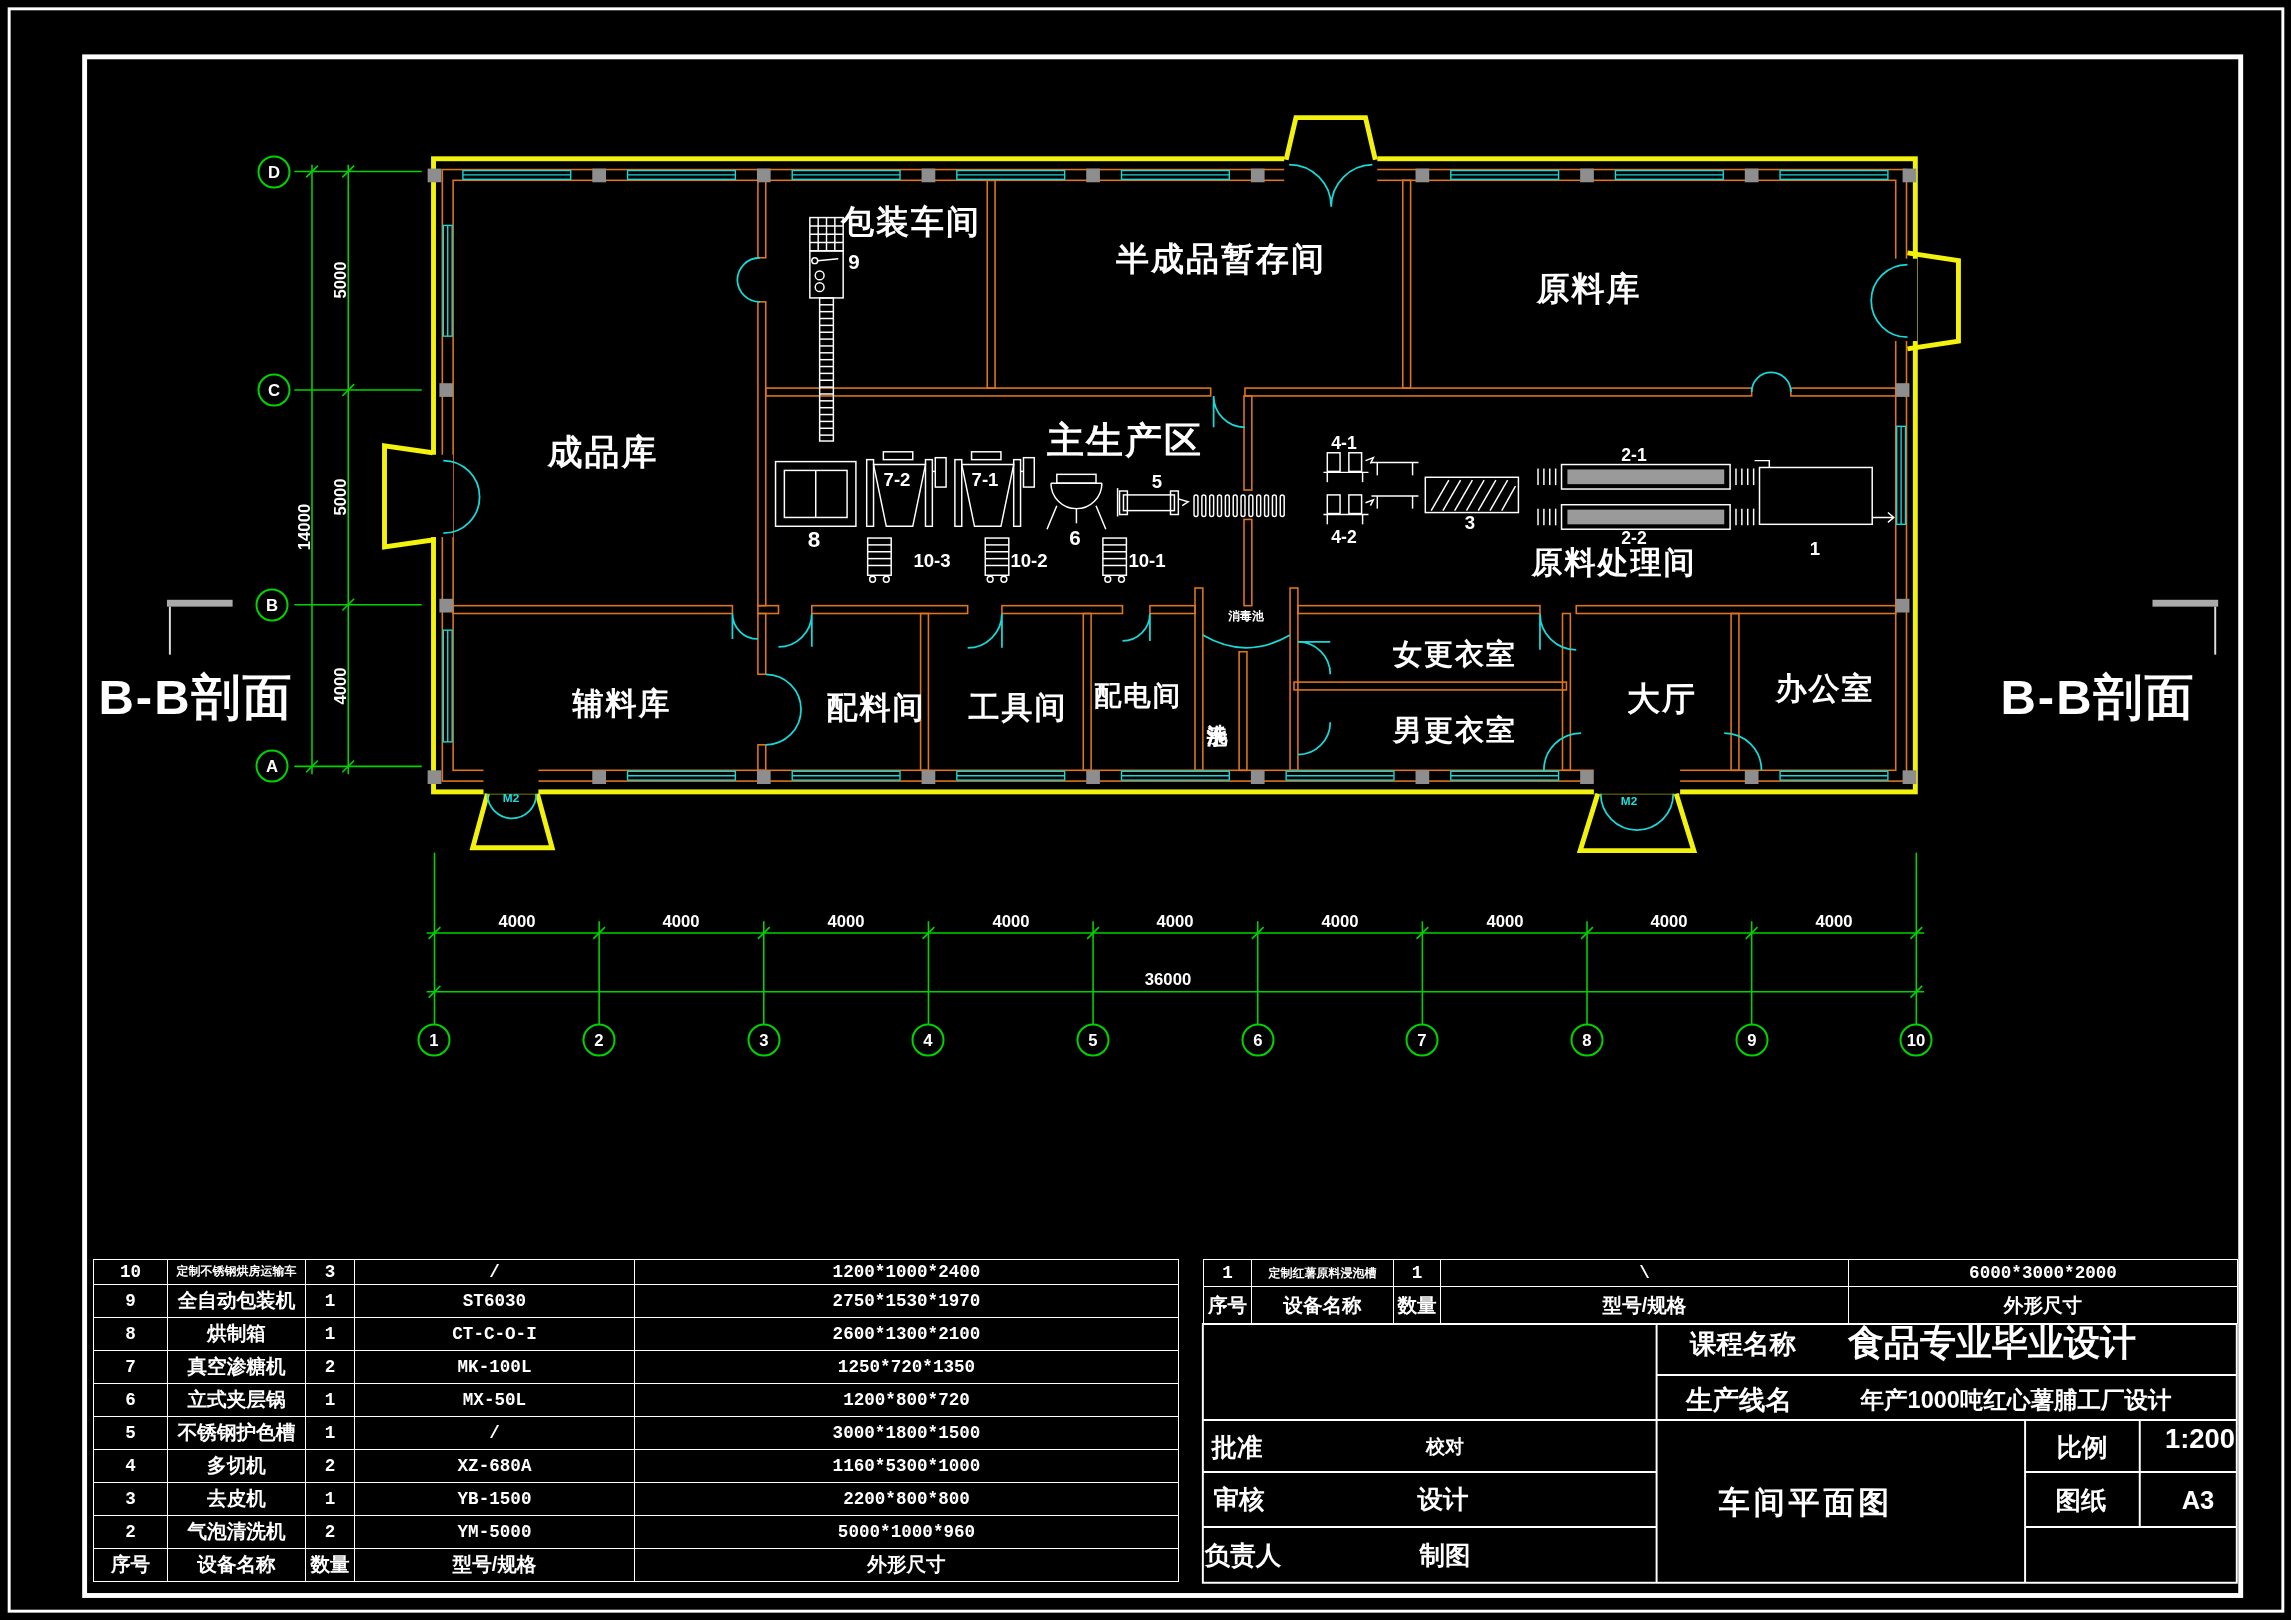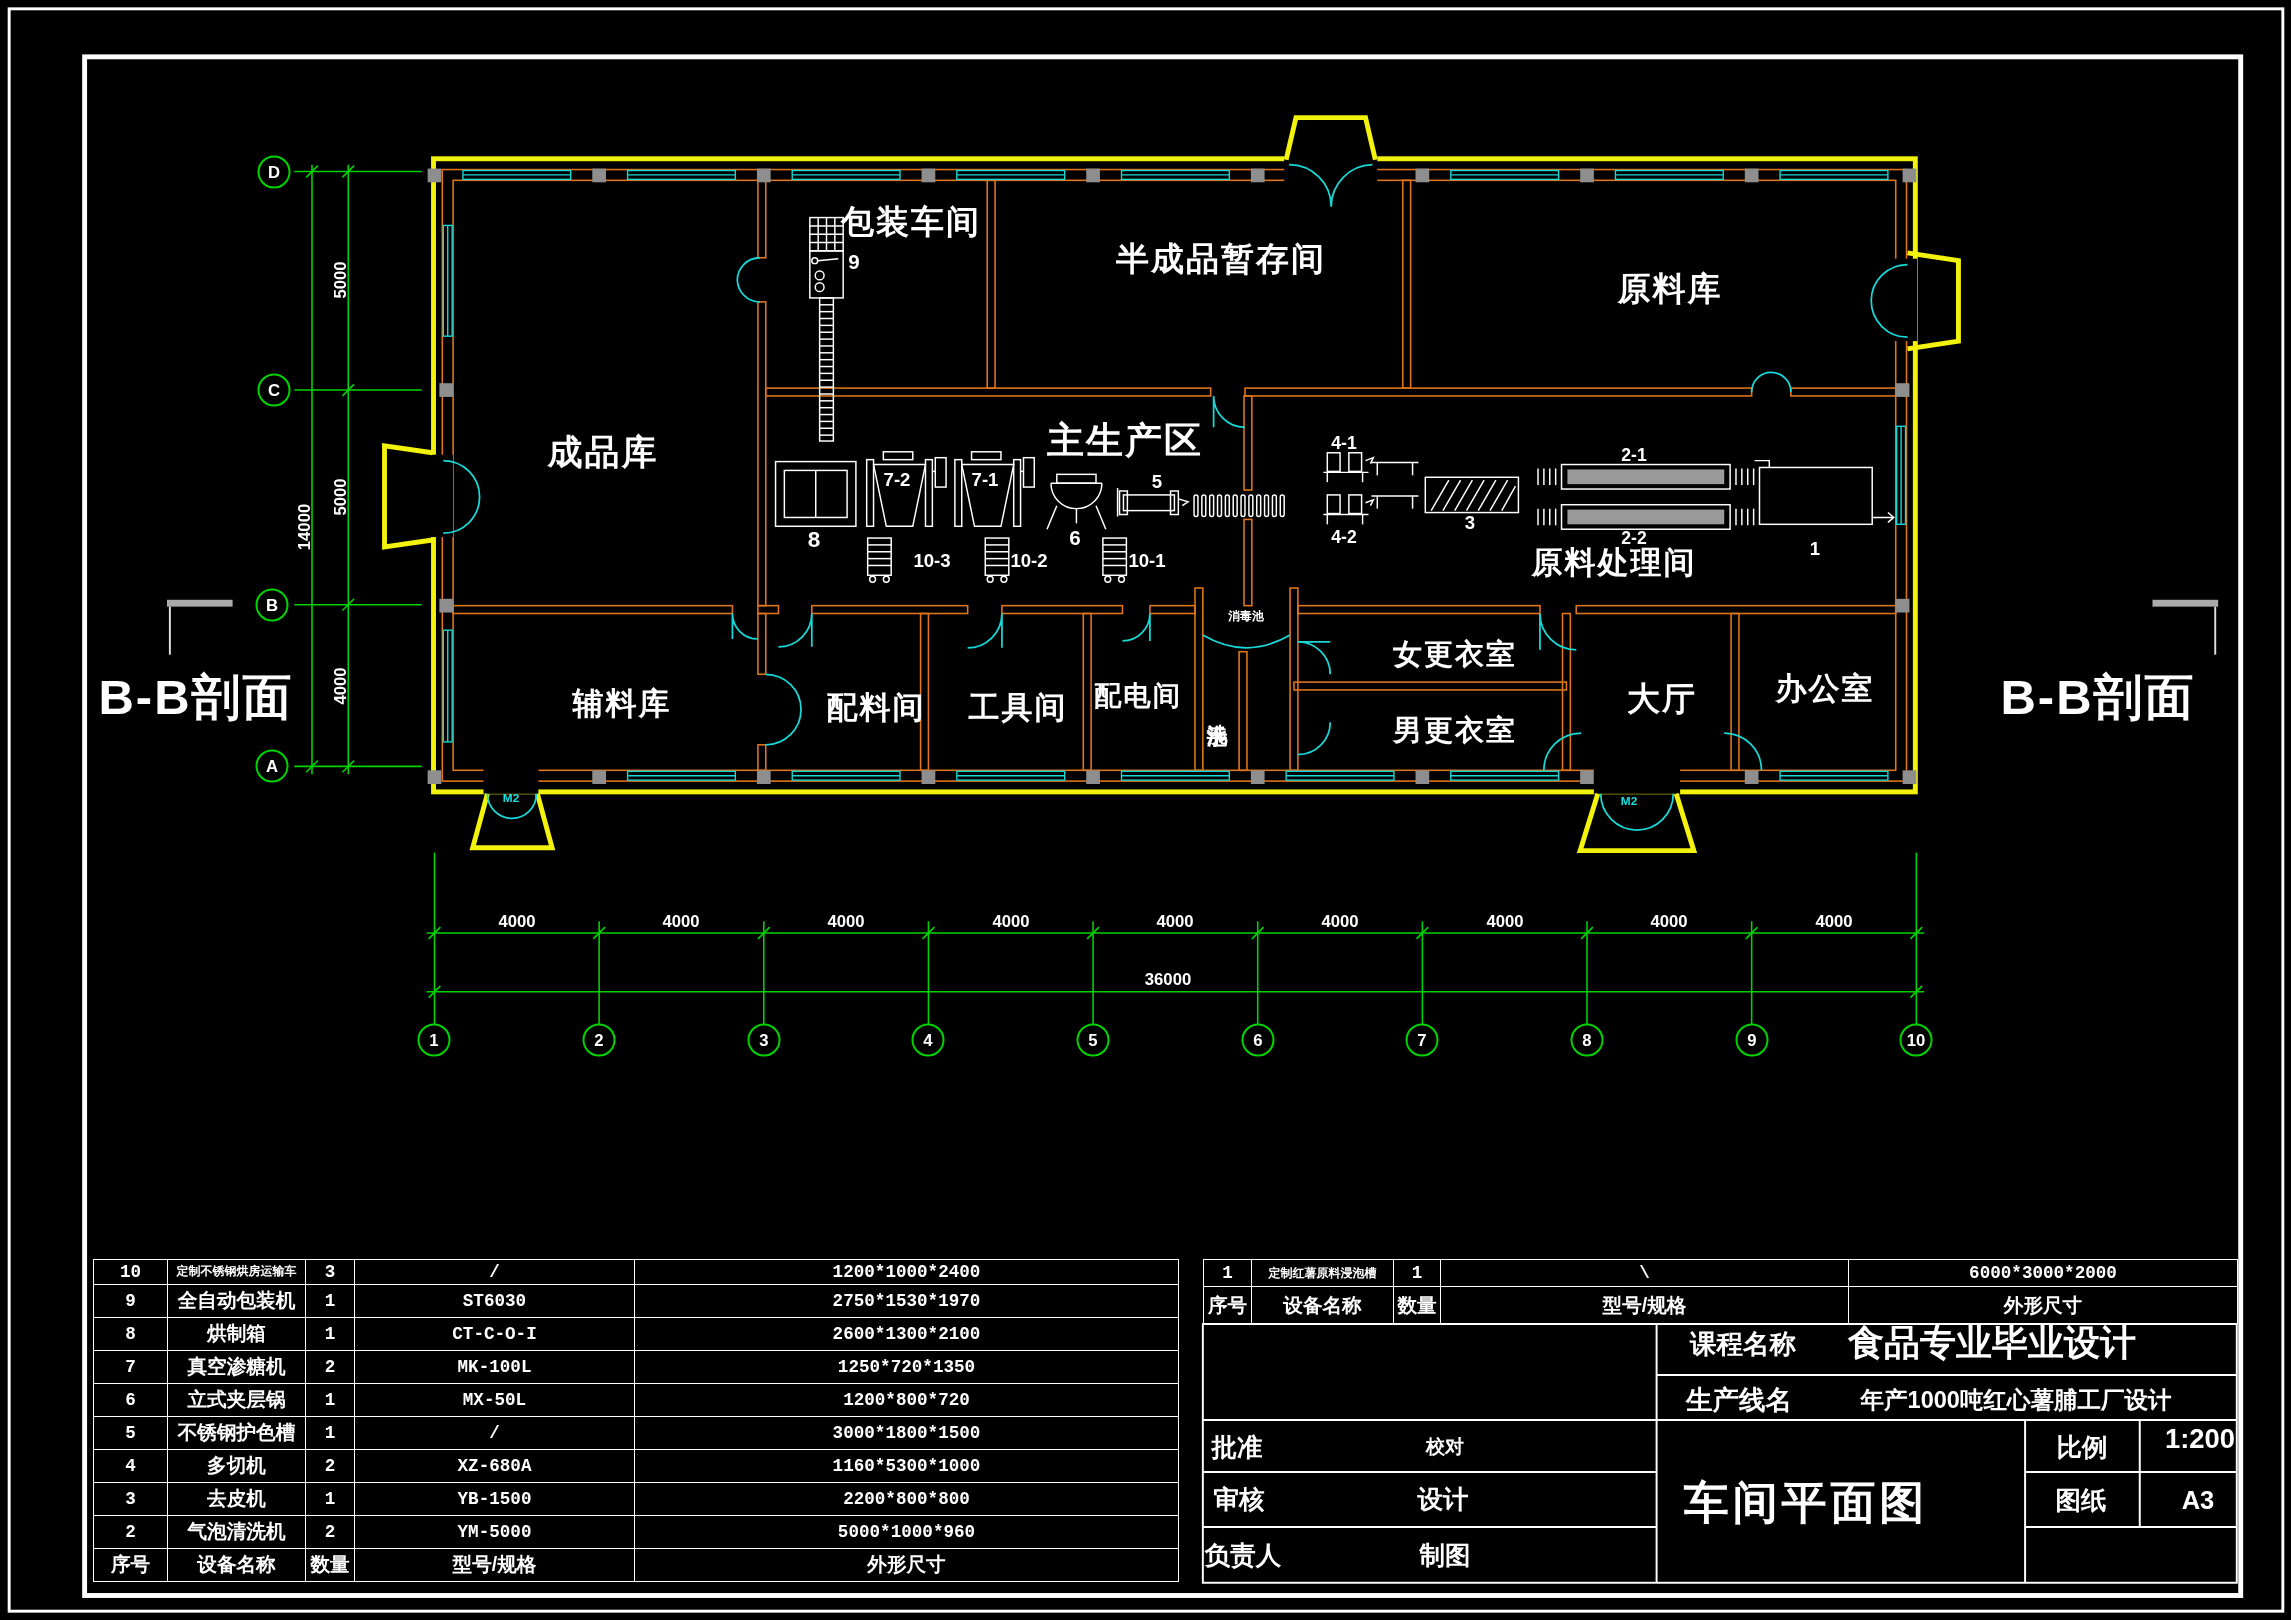--- a/index.html
+++ b/index.html
@@ -446,21 +446,21 @@
     <line x1="1227" y1="1502" x2="1690" y2="1502"></line>
     <line x1="2066" y1="1502" x2="2282" y2="1502"></line>
     <line x1="1227" y1="1558" x2="1690" y2="1558"></line>
     <line x1="2066" y1="1558" x2="2282" y2="1558"></line>
   </g>
 </svg>
 
 <div class="lbl" style="left:603px;top:452px;font-size:35px;">成品库</div>
 <div class="lbl" style="left:911px;top:222px;font-size:33px;">包装车间</div>
 <div class="lbl" style="left:1221px;top:259px;font-size:33px;">半成品暂存间</div>
-<div class="lbl" style="left:1670px;top:289px;font-size:33px;">原料库</div>
+<div class="lbl" style="left:1589px;top:289px;font-size:33px;">原料库</div>
 <div class="lbl" style="left:1125px;top:441px;font-size:37px;">主生产区</div>
 <div class="lbl" style="left:1614px;top:563px;font-size:31px;">原料处理间</div>
 <div class="lbl" style="left:622px;top:704px;font-size:31px;">辅料库</div>
 <div class="lbl" style="left:876px;top:708px;font-size:31px;">配料间</div>
 <div class="lbl" style="left:1018px;top:708px;font-size:31px;">工具间</div>
 <div class="lbl" style="left:1138px;top:696px;font-size:27.4px;">配电间</div>
 <div class="lbl" style="left:1455px;top:655px;font-size:29px;">女更衣室</div>
 <div class="lbl" style="left:1455px;top:731px;font-size:29px;">男更衣室</div>
 <div class="lbl" style="left:1662px;top:699px;font-size:33px;">大厅</div>
 <div class="lbl" style="left:1825px;top:689px;font-size:31px;">办公室</div>
@@ -656,20 +656,20 @@
 <div class="tb-lbl" style="left:1743px;top:1344px;font-size:26.5px;">课程名称</div>
 <div class="tb-lbl" style="left:1992px;top:1343px;font-size:36px;">食品专业毕业设计</div>
 <div class="tb-lbl" style="left:1739px;top:1400px;font-size:26.5px;">生产线名</div>
 <div class="tb-lbl" style="left:2016px;top:1400px;font-size:23.5px;">年产1000吨红心薯脯工厂设计</div>
 <div class="tb-lbl" style="left:1237px;top:1447px;font-size:25.5px;">批准</div>
 <div class="tb-lbl" style="left:1445px;top:1447px;font-size:19px;">校对</div>
 <div class="tb-lbl" style="left:1239px;top:1499px;font-size:25.5px;">审核</div>
 <div class="tb-lbl" style="left:1443px;top:1499px;font-size:25.5px;">设计</div>
 <div class="tb-lbl" style="left:1243px;top:1555px;font-size:25.5px;">负责人</div>
 <div class="tb-lbl" style="left:1445px;top:1555px;font-size:25.5px;">制图</div>
-<div class="tb-lbl" style="left:1806px;top:1503px;font-size:45px;letter-spacing:3.9px;">车间平面图</div>
+<div class="tb-lbl" style="left:1806px;top:1503px;font-size:31px;letter-spacing:3.9px;">车间平面图</div>
 <div class="tb-lbl" style="left:2082px;top:1447px;font-size:25.5px;">比例</div>
 <div class="tb-lbl" style="left:2200px;top:1439px;font-size:27.4px;">1:200</div>
 <div class="tb-lbl" style="left:2081px;top:1500px;font-size:25.5px;">图纸</div>
 <div class="tb-lbl" style="left:2198px;top:1500px;font-size:25.5px;">A3</div>
 
 </div>
 
 
 </body></html>

